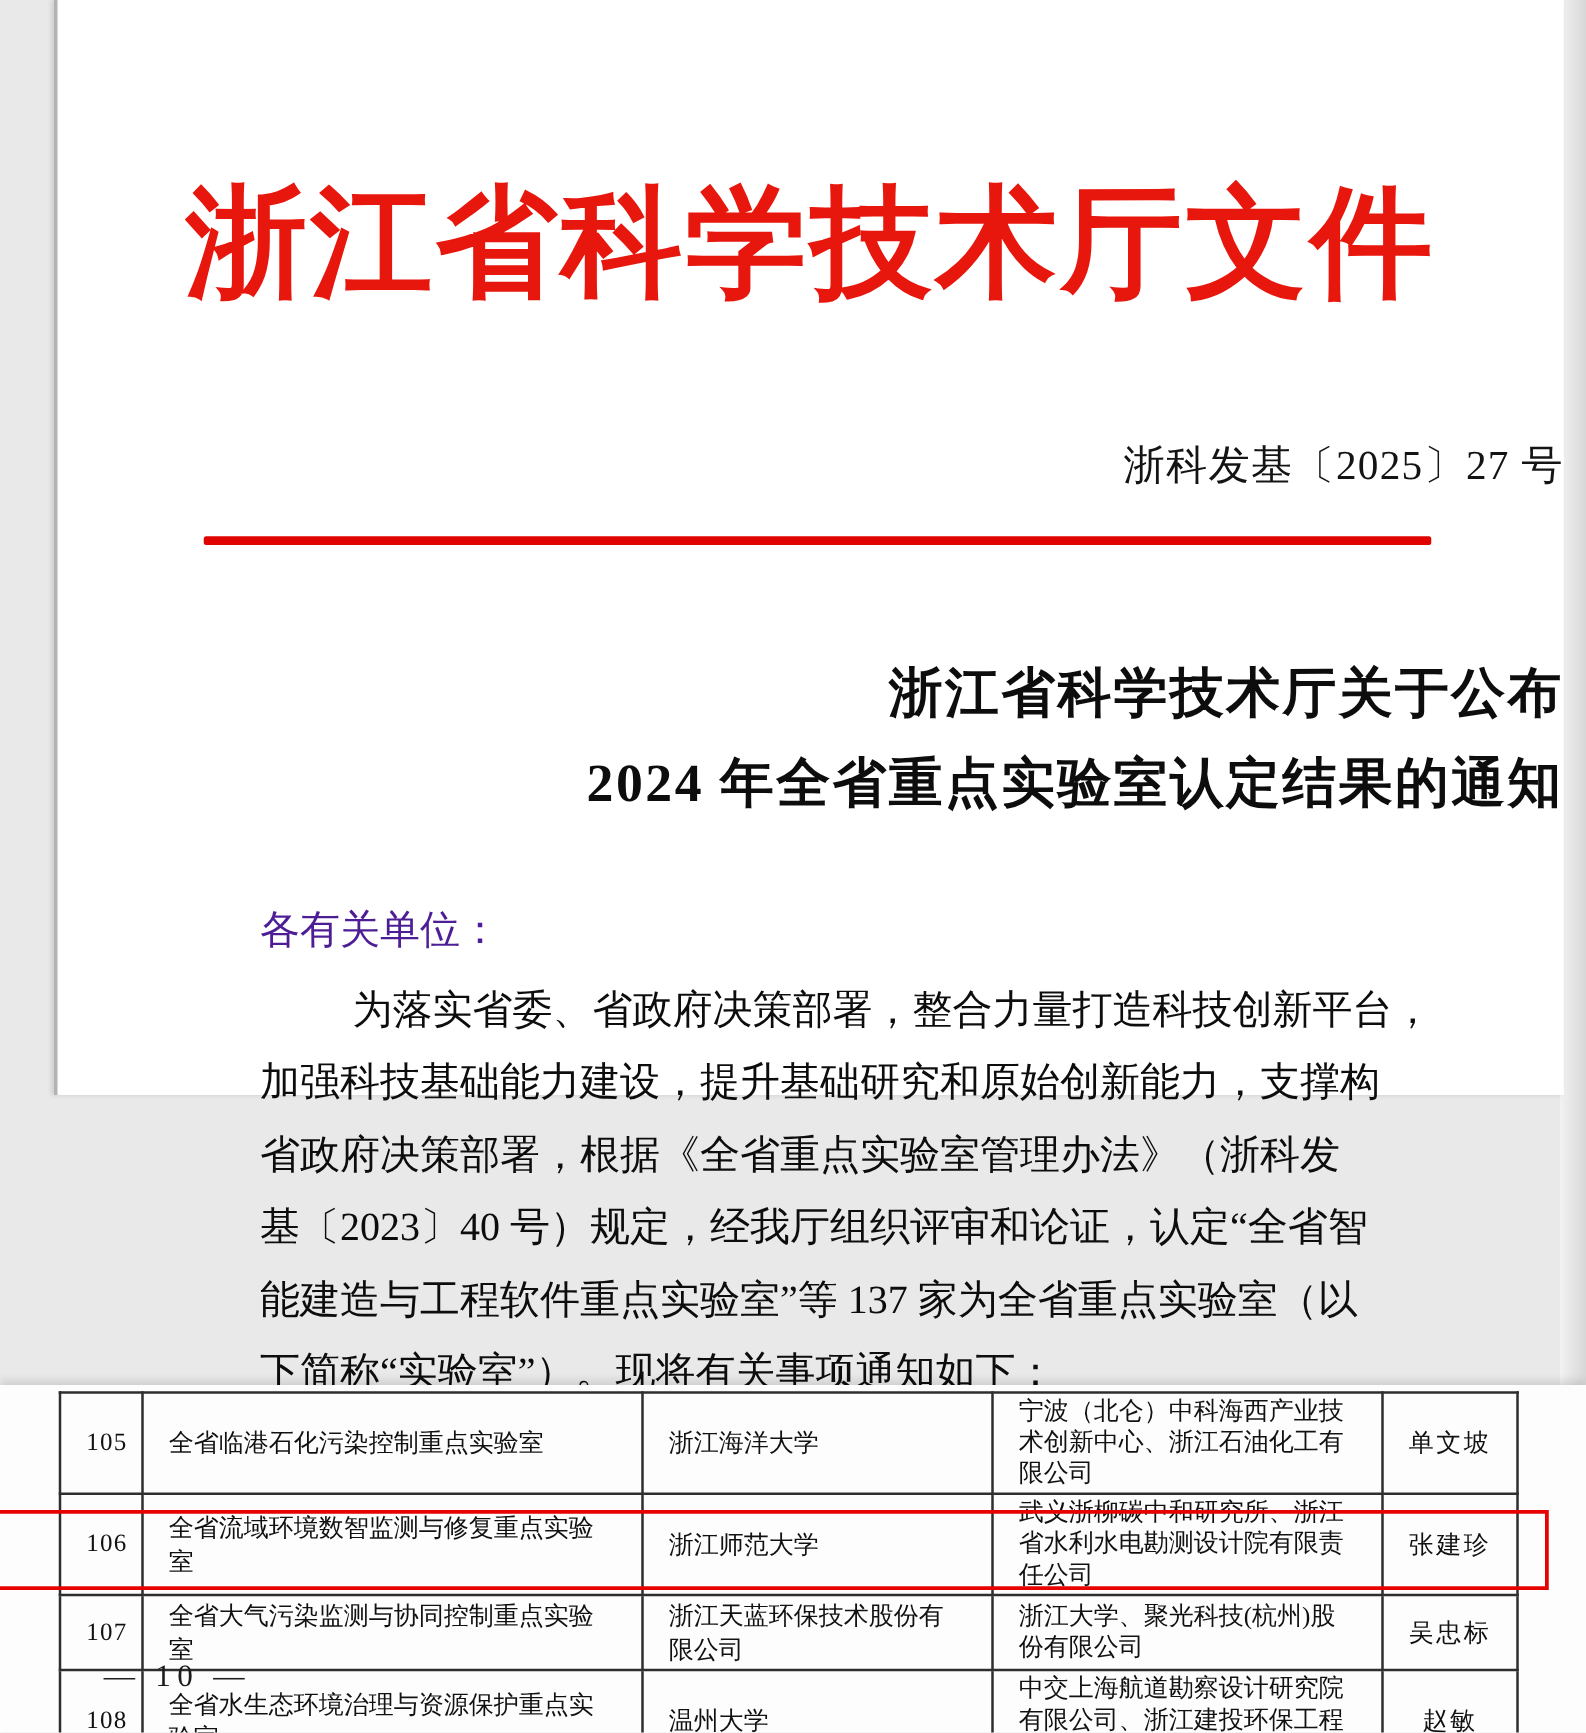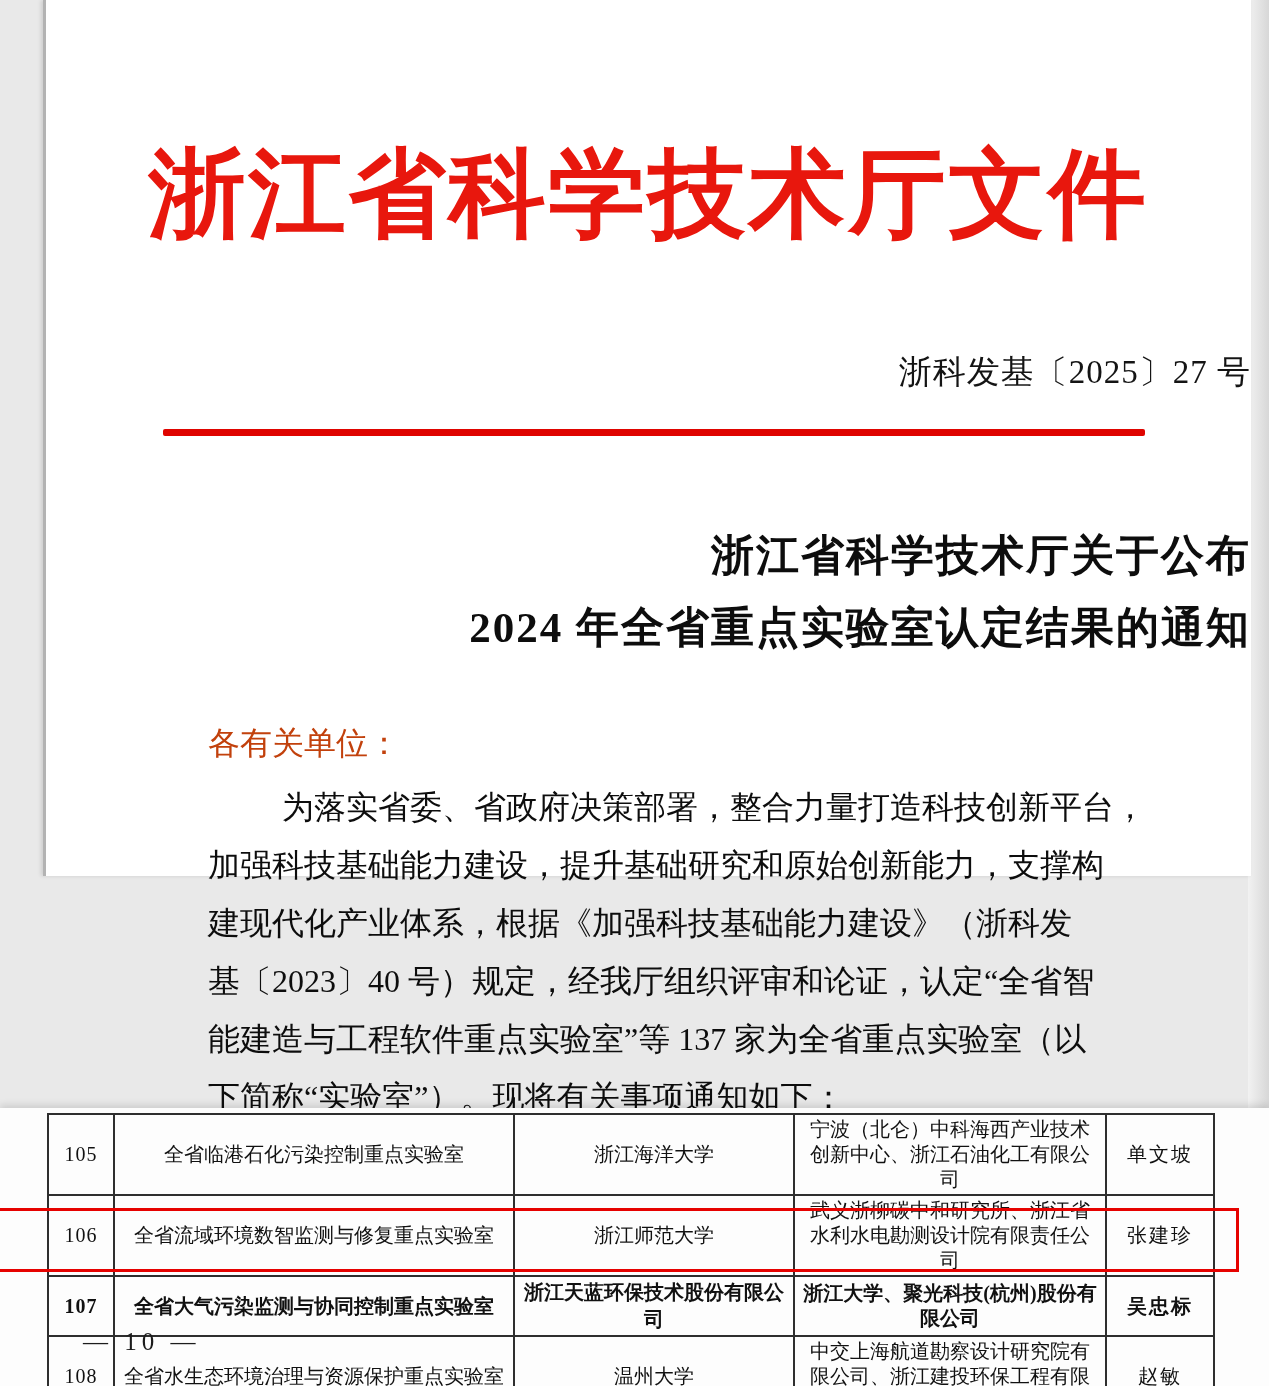--- a/index.html
+++ b/index.html
@@ -31,47 +31,46 @@
     position:absolute;top:429px;left:117px;width:982px;height:7px;
     background:#df0400;border-radius:2px;
   }
   .notice-title{
     position:absolute;top:520px;left:0;width:100%;
     text-align:right;font-weight:bold;font-size:43px;line-height:72px;
     color:#0d0d0d;letter-spacing:2px;white-space:nowrap;
   }
   .salutation{
     position:absolute;left:162px;top:722px;
-    font-size:32px;color:#c2410c;
+    font-size:32px;color:#4c1d95;
   }
   .body-para{
     position:absolute;left:162px;top:778px;width:950px;
     font-size:32px;line-height:58px;color:#0d0d0d;
   }
   .body-para .line{white-space:nowrap;}
   .body-para .line.indent{text-indent:74px;}
   
   .table-band{
     position:absolute;left:0;top:1108px;width:1269px;height:278px;
     background:#fdfdfd;
     box-shadow:0 -3px 7px rgba(0,0,0,0.12);
   }
   table.labs{
     position:absolute;left:47px;top:5px;width:1166px;
     border-collapse:collapse;table-layout:fixed;
     font-size:20px;color:#111;
   }
   table.labs td{
-    border:2px solid #2e2e2e;padding:2px 8px;
+    border:2px solid #2e2e2e;padding:2px 20px;
     overflow:hidden;
-    text-align:center;
   }
   table.labs tr:nth-child(1){height:50px;}
   table.labs tr:nth-child(2){height:50px;}
-  table.labs tr:nth-child(3){height:52px;font-weight:bold;}
+  table.labs tr:nth-child(3){height:52px;}
   table.labs tr:nth-child(4){height:57px;}
   td.c-no{text-align:center;letter-spacing:1px;border-radius:14px;}
   td.c-lab{padding-left:16px;}
   td.c-host{padding-left:14px;}
   td.c-partners{line-height:25px;padding:3px 10px;}
   td.c-person{text-align:center;letter-spacing:2px;}
   .highlight-box{
     position:absolute;left:-9px;top:100px;width:1242px;height:58px;
     border:3px solid #e60200;pointer-events:none;
   }
@@ -90,21 +89,21 @@
   <div class="doc-number">浙科发基〔2025〕27 号</div>
   <div class="red-rule"></div>
   <div class="notice-title">
     <div>浙江省科学技术厅关于公布</div>
     <div>2024 年全省重点实验室认定结果的通知</div>
   </div>
   <div class="salutation">各有关单位：</div>
   <div class="body-para">
       <div class="line indent">为落实省委、省政府决策部署，整合力量打造科技创新平台，</div>
       <div class="line">加强科技基础能力建设，提升基础研究和原始创新能力，支撑构</div>
-      <div class="line">建现代化产业体系，根据《加强科技基础能力建设》（浙科发</div>
+      <div class="line">省政府决策部署，根据《全省重点实验室管理办法》（浙科发</div>
       <div class="line">基〔2023〕40 号）规定，经我厅组织评审和论证，认定“全省智</div>
       <div class="line">能建造与工程软件重点实验室”等 137 家为全省重点实验室（以</div>
       <div class="line">下简称“实验室”）。现将有关事项通知如下：</div>
     </div>
 </div>
 
 <div class="table-band">
   <table class="labs">
     <colgroup>
       <col style="width:66px">

